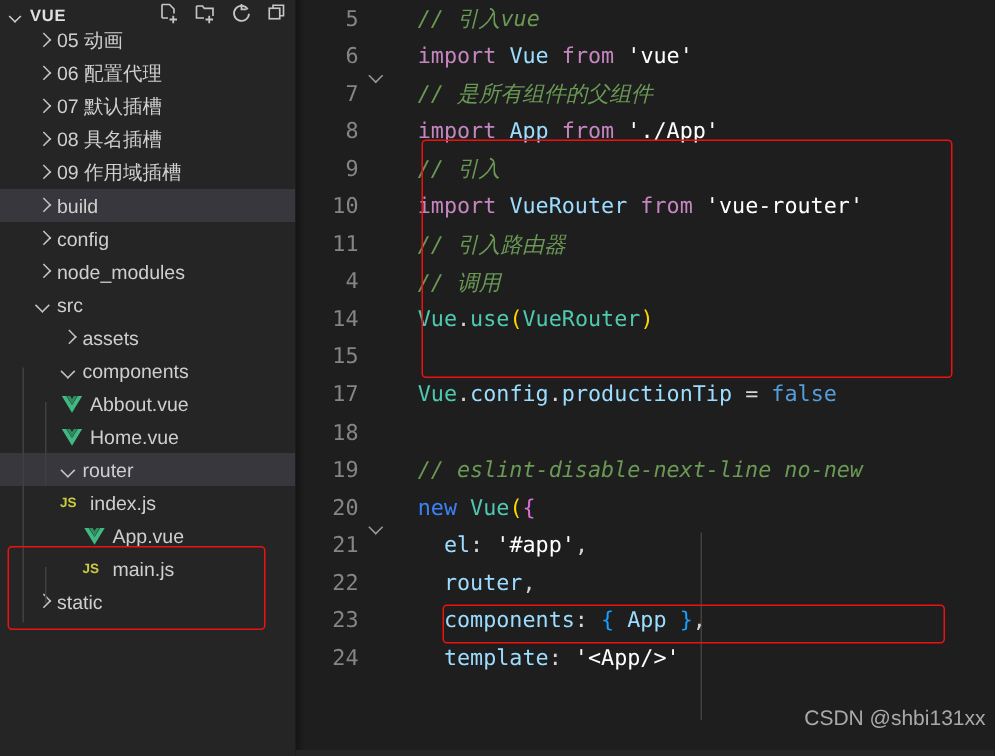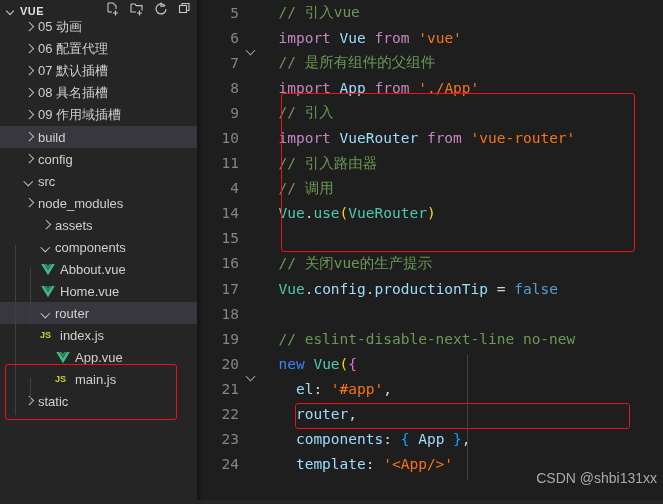--- a/index.html
+++ b/index.html
@@ -179,26 +179,26 @@
     border-bottom: 1.4px solid #9a9a9a;
     transform: rotate(45deg);
   }
   .ctext {
     flex: 1 1 auto;
     white-space: pre;
     font-family: "DejaVu Sans Mono", "Liberation Mono", monospace;
     font-size: 14.5px;
     letter-spacing: 0px;
   }
-  .cm { color: #6A9955; }
+  .cm { color: #6A9955; font-style: italic; }
   .kw { color: #C586C0; }
   .kw2 { color: #3b82f6; }
   .id { color: #9CDCFE; }
   .ty { color: #4EC9B0; }
-  .st { color: #f97316; }
+  .st { color: #ffffff; }
   .pn1 { color: #FFD700; }
   .pn2 { color: #DA70D6; }
   .pn3 { color: #179FFF; }
   .op { color: #d4d4d4; }
   .cn { color: #569CD6; }
 
   
   .ind-guide {
     position: absolute;
     width: 1px;
@@ -310,26 +310,26 @@
         </div>
         <div class="row indent-1 selected">
           <span class="twisty right"></span>
           <span class="label">build</span>
         </div>
         <div class="row indent-1">
           <span class="twisty right"></span>
           <span class="label">config</span>
         </div>
         <div class="row indent-1">
+          <span class="twisty right"></span>
+          <span class="label">node_modules</span>
+        </div>
+        <div class="row indent-1">
           <span class="twisty down"></span>
           <span class="label">src</span>
-        </div>
-        <div class="row indent-1">
-          <span class="twisty right"></span>
-          <span class="label">node_modules</span>
         </div>
         <div class="row indent-2">
           <span class="twisty right"></span>
           <span class="label">assets</span>
         </div>
         <div class="row indent-2">
           <span class="twisty down"></span>
           <span class="label">components</span>
         </div>
         <div class="row indent-3">
@@ -394,21 +394,20 @@
         <div class="cline"><span class="lnum">5</span><span class="fold"></span><span class="ctext"><span class="op">  </span><span class="cm">// 引入vue</span></span></div>
         <div class="cline"><span class="lnum">6</span><span class="fold has"></span><span class="ctext"><span class="op">  </span><span class="kw">import</span><span class="op"> </span><span class="id">Vue</span><span class="op"> </span><span class="kw">from</span><span class="op"> </span><span class="st">'vue'</span></span></div>
         <div class="cline"><span class="lnum">7</span><span class="fold"></span><span class="ctext"><span class="op">  </span><span class="cm">// 是所有组件的父组件</span></span></div>
         <div class="cline"><span class="lnum">8</span><span class="fold"></span><span class="ctext"><span class="op">  </span><span class="kw">import</span><span class="op"> </span><span class="id">App</span><span class="op"> </span><span class="kw">from</span><span class="op"> </span><span class="st">'./App'</span></span></div>
         <div class="cline"><span class="lnum">9</span><span class="fold"></span><span class="ctext"><span class="op">  </span><span class="cm">// 引入</span></span></div>
         <div class="cline"><span class="lnum">10</span><span class="fold"></span><span class="ctext"><span class="op">  </span><span class="kw">import</span><span class="op"> </span><span class="id">VueRouter</span><span class="op"> </span><span class="kw">from</span><span class="op"> </span><span class="st">'vue-router'</span></span></div>
         <div class="cline"><span class="lnum">11</span><span class="fold"></span><span class="ctext"><span class="op">  </span><span class="cm">// 引入路由器</span></span></div>
         <div class="cline"><span class="lnum">4</span><span class="fold"></span><span class="ctext"><span class="op">  </span><span class="cm">// 调用</span></span></div>
         <div class="cline"><span class="lnum">14</span><span class="fold"></span><span class="ctext"><span class="op">  </span><span class="ty">Vue</span><span class="op">.</span><span class="ty">use</span><span class="pn1">(</span><span class="ty">VueRouter</span><span class="pn1">)</span></span></div>
         <div class="cline"><span class="lnum">15</span><span class="fold"></span><span class="ctext"></span></div>
-        <div class="cline"><span class="lnum">16</span><span class="fold"></span><span class="ctext"><span class="op">  </span><span class="cm">// 关闭vue的生产提示</span></span></div>
         <div class="cline"><span class="lnum">17</span><span class="fold"></span><span class="ctext"><span class="op">  </span><span class="ty">Vue</span><span class="op">.</span><span class="id">config</span><span class="op">.</span><span class="id">productionTip</span><span class="op"> = </span><span class="cn">false</span></span></div>
         <div class="cline"><span class="lnum">18</span><span class="fold"></span><span class="ctext"></span></div>
         <div class="cline"><span class="lnum">19</span><span class="fold"></span><span class="ctext"><span class="op">  </span><span class="cm">// eslint-disable-next-line no-new</span></span></div>
         <div class="cline"><span class="lnum">20</span><span class="fold has"></span><span class="ctext"><span class="op">  </span><span class="kw2">new</span><span class="op"> </span><span class="ty">Vue</span><span class="pn1">(</span><span class="pn2">{</span></span></div>
         <div class="cline"><span class="lnum">21</span><span class="fold"></span><span class="ctext"><span class="op">    </span><span class="id">el</span><span class="op">: </span><span class="st">'#app'</span><span class="op">,</span></span></div>
         <div class="cline"><span class="lnum">22</span><span class="fold"></span><span class="ctext"><span class="op">    </span><span class="id">router</span><span class="op">,</span></span></div>
         <div class="cline"><span class="lnum">23</span><span class="fold"></span><span class="ctext"><span class="op">    </span><span class="id">components</span><span class="op">: </span><span class="pn3">{</span><span class="op"> </span><span class="id">App</span><span class="op"> </span><span class="pn3">}</span><span class="op">,</span></span></div>
         <div class="cline"><span class="lnum">24</span><span class="fold"></span><span class="ctext"><span class="op">    </span><span class="id">template</span><span class="op">: </span><span class="st">'&lt;App/&gt;'</span></span></div>
         <div class="cline"><span class="fold"></span></div>
       </div>

